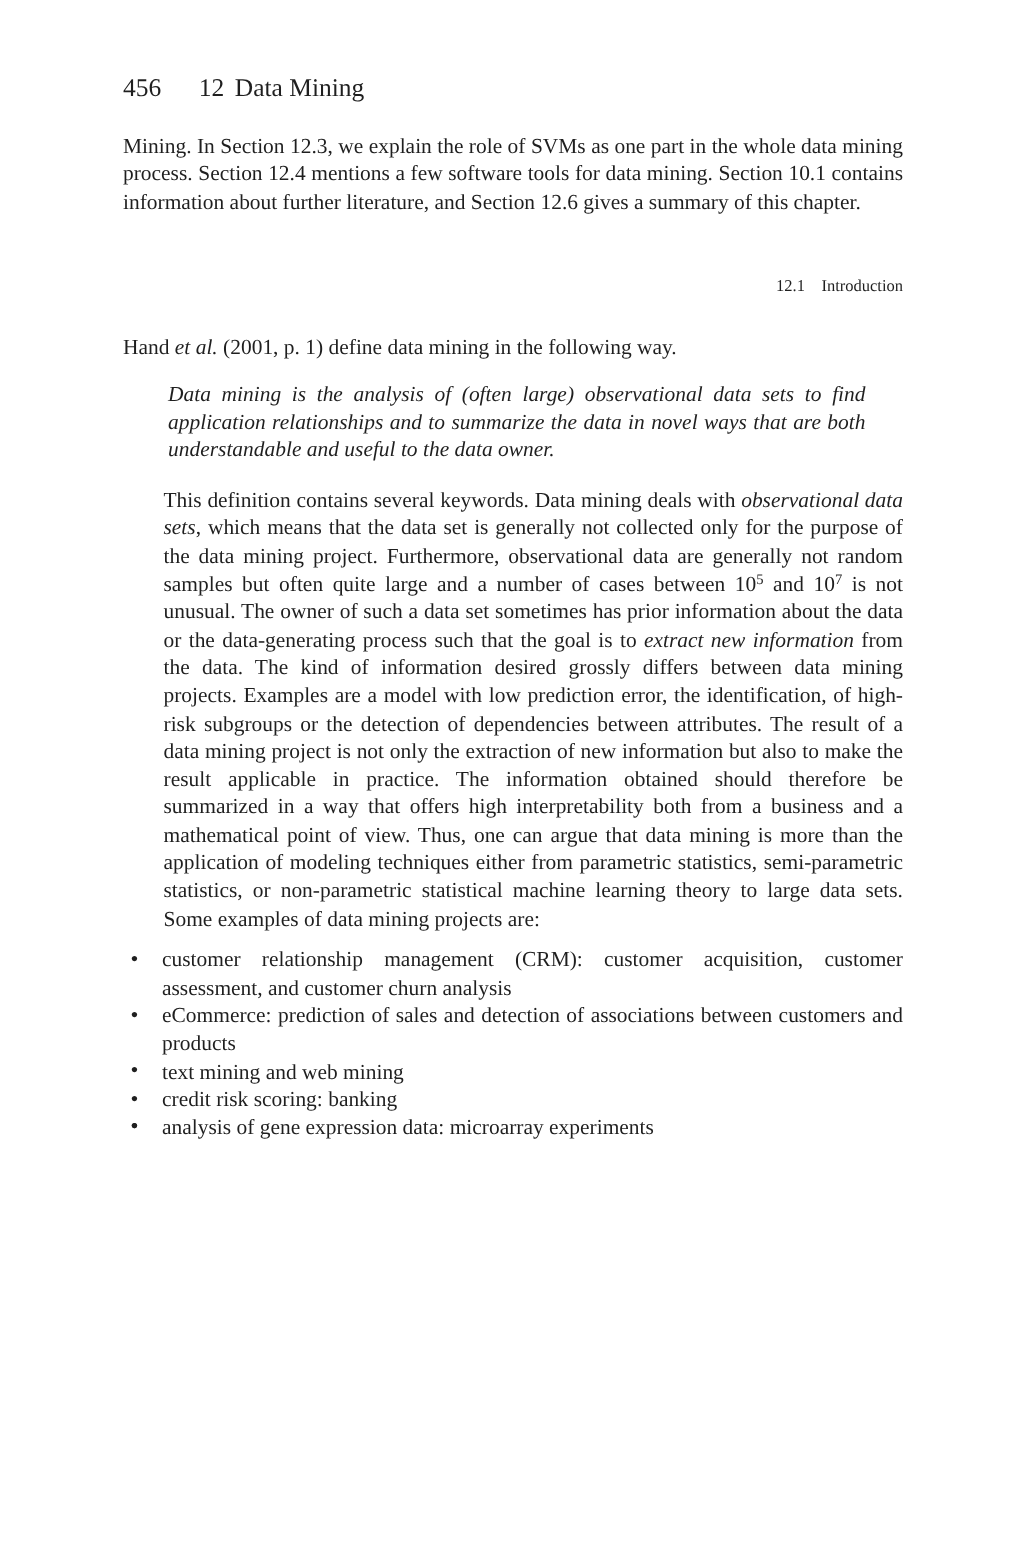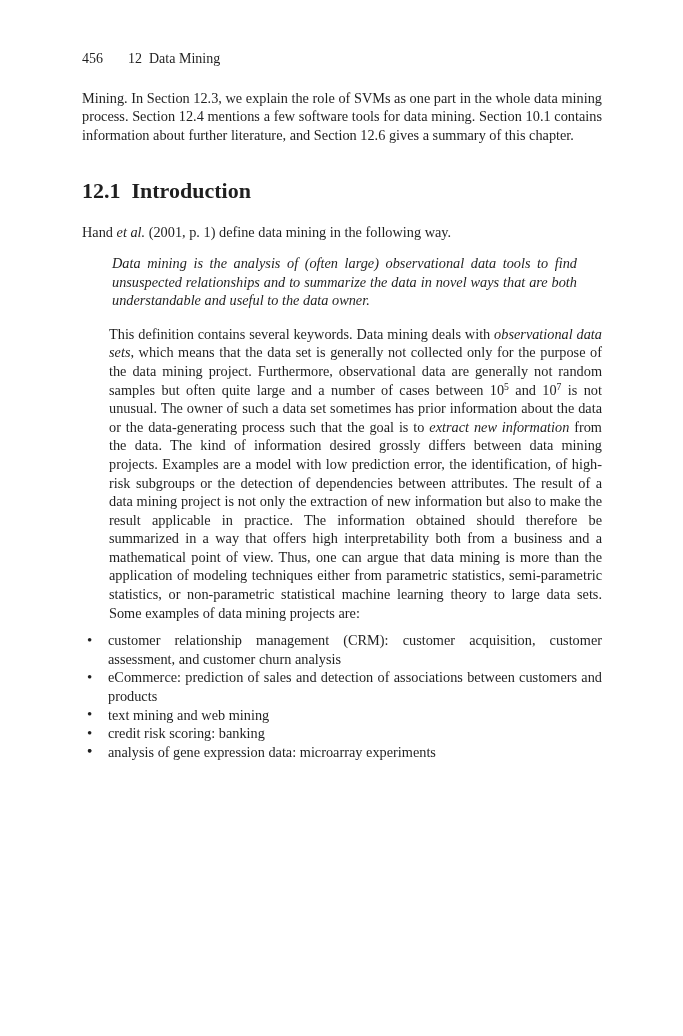--- a/index.html
+++ b/index.html
@@ -18,32 +18,32 @@
     font-size: 14.3px;
     line-height: 18.6px;
     padding: 50px 81px 0 82px;
     overflow: hidden;
     text-align: justify;
   }
   .running-header {
     display: flex;
     align-items: baseline;
     text-align: left;
-    font-size: 14px;
+    font-size: 17px;
     margin-bottom: 20px;
   }
   .running-header .pagenum { margin-right: 25px; }
   .running-header .chapnum { margin-right: 7px; }
   p.para { margin: 0; }
   h2.section-title {
-    font-size: 22px;
+    font-size: 11px;
     line-height: 20px;
-    font-weight: bold;
+    font-weight: normal;
     margin: 37px 0 22px 0;
-    text-align: left;
+    text-align: right;
   }
   h2.section-title .sec-num { margin-right: 11px; }
   p.hand { margin-bottom: 12px; }
   blockquote.quote {
     margin: 0 25px 15px 30px;
     font-style: italic;
     padding: 0;
   }
   p.definition { margin-bottom: 9px; margin-left: 27px; }
   ul.bullets {
@@ -82,21 +82,21 @@
   </div>
 
   <p class="para opening"><span>Mining. In Section 12.3, we explain the role of SVMs as one part in the whole data mining process. Section 12.4 mentions a few software tools for data mining. Section 10.1 contains information about further literature, and Section 12.6 gives a summary of this chapter.</span></p>
 
   <h2 class="section-title">
     <span class="sec-num">12.1</span><span class="sec-name">Introduction</span>
   </h2>
 
   <p class="para hand"><span>Hand </span><em>et al.</em><span> (2001, p. 1) define data mining in the following way.</span></p>
 
-  <blockquote class="quote"><em>Data mining is the analysis of (often large) observational data tools to find unsuspected relationships and to summarize the data in novel ways that are both understandable and useful to the data owner.</em></blockquote>
+  <blockquote class="quote"><em>Data mining is the analysis of (often large) observational data sets to find application relationships and to summarize the data in novel ways that are both understandable and useful to the data owner.</em></blockquote>
 
   <p class="para definition"><span>This definition contains several keywords. Data mining deals with </span><em>observational data sets</em><span>, which means that the data set is generally not collected only for the purpose of the data mining project. Furthermore, observational data are generally not random samples but often quite large and a number of cases between 10</span><sup>5</sup><span> and 10</span><sup>7</sup><span> is not unusual. The owner of such a data set sometimes has prior information about the data or the data-generating process such that the goal is to </span><em>extract new information</em><span> from the data. The kind of information desired grossly differs between data mining projects. Examples are a model with low prediction error, the identification, of high-risk subgroups or the detection of dependencies between attributes. The result of a data mining project is not only the extraction of new information but also to make the result applicable in practice. The information obtained should therefore be summarized in a way that offers high interpretability both from a business and a mathematical point of view. Thus, one can argue that data mining is more than the application of modeling techniques either from parametric statistics, semi-parametric statistics, or non-parametric statistical machine learning theory to large data sets. Some examples of data mining projects are:</span></p>
 
   <ul class="bullets">
       <li><span class="bullet">•</span><span><span>customer relationship management (CRM): customer acquisition, customer assessment, and customer churn analysis</span></span></li>
       <li><span class="bullet">•</span><span><span>eCommerce: prediction of sales and detection of associations between customers and products</span></span></li>
       <li><span class="bullet">•</span><span><span>text mining and web mining</span></span></li>
       <li><span class="bullet">•</span><span><span>credit risk scoring: banking</span></span></li>
       <li><span class="bullet">•</span></li>
       <li><span class="bullet">•</span><span><span>analysis of gene expression data: microarray experiments</span></span></li>

